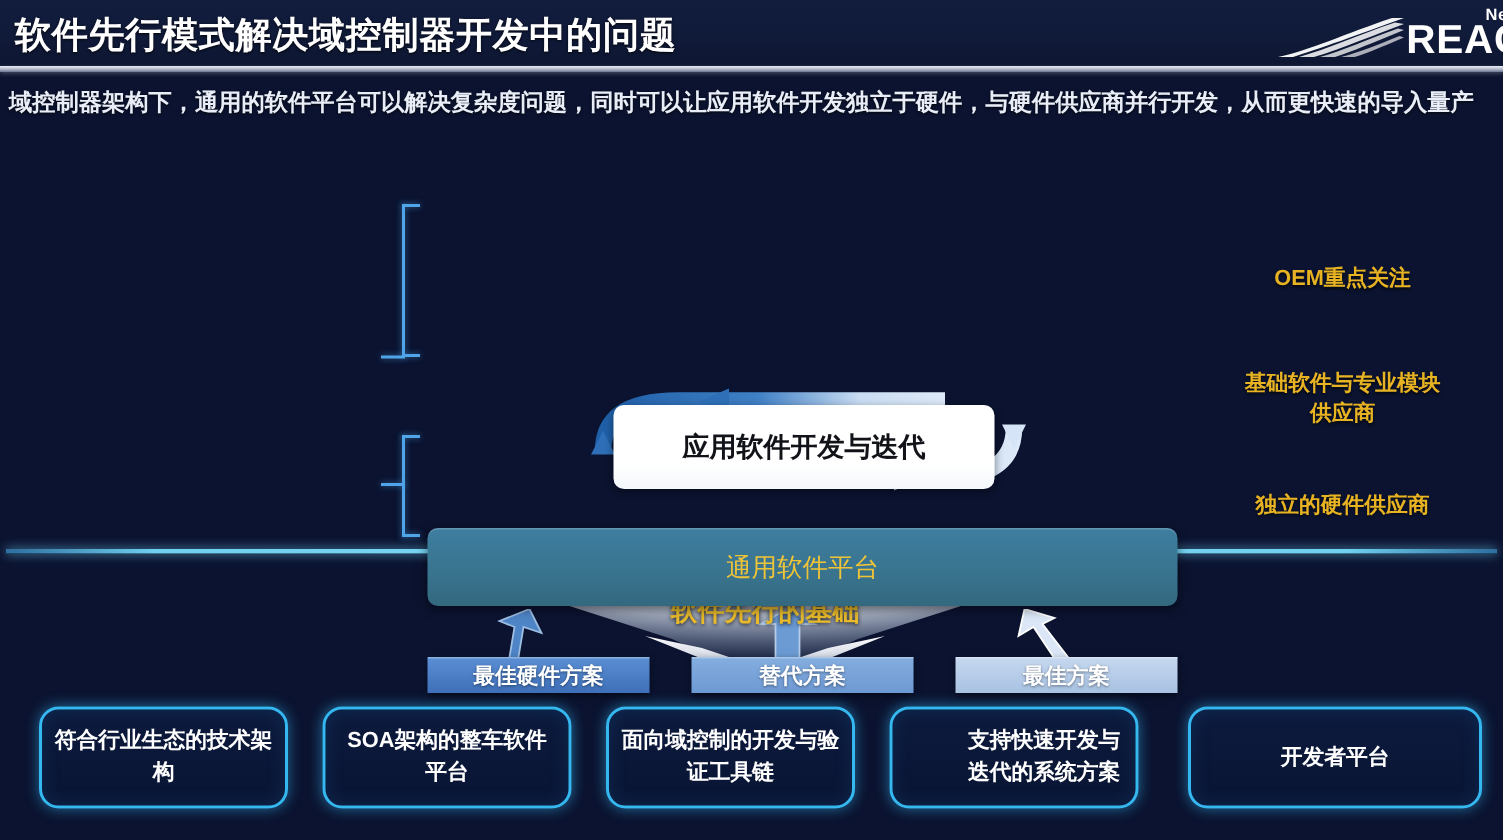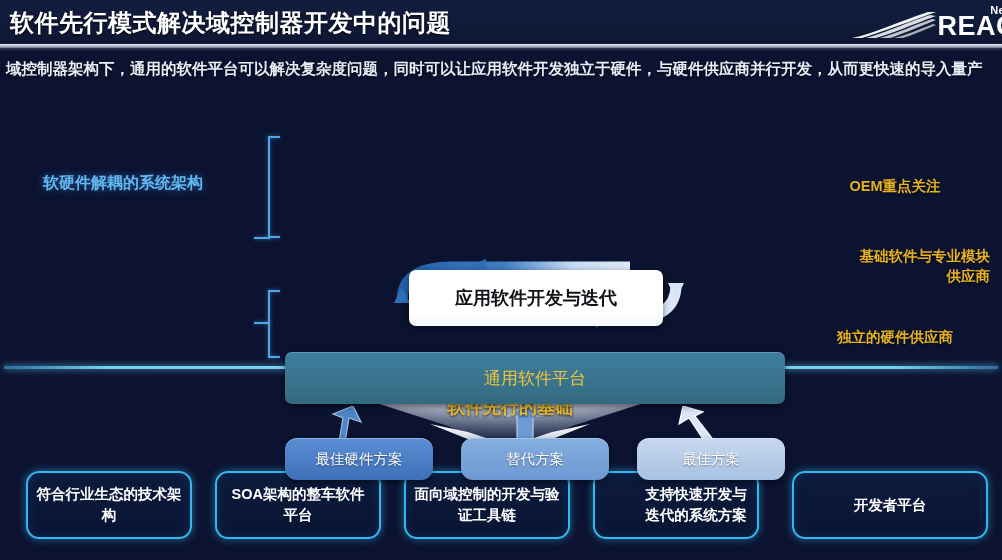--- a/index.html
+++ b/index.html
@@ -86,23 +86,23 @@
     position:absolute;left:285px;top:234px;width:500px;height:52px;
     background:linear-gradient(180deg,#3e7ea0 0%,#39748f 55%,#33697f 100%);
     border-radius:7px;
     display:flex;align-items:center;justify-content:center;
     color:#f0c437;font-size:17px;font-weight:normal;
     box-shadow:0 2px 7px rgba(0,0,0,.5), inset 0 1px 0 rgba(255,255,255,.18);
     z-index:3;
   }
   
   .hw-box{
-    position:absolute;top:320px;height:42px;border-radius:12px;
-    display:flex;align-items:center;justify-content:center;
-    color:#ffffff;font-size:14.5px;font-weight:normal;
+    position:absolute;top:320px;height:24px;border-radius:0;
+    display:flex;align-items:center;justify-content:center;
+    color:#ffffff;font-size:14.5px;font-weight:bold;
     box-shadow:0 2px 5px rgba(0,0,0,.5), inset 0 1px 0 rgba(255,255,255,.3);
     z-index:3;text-shadow:0 1px 2px rgba(0,0,0,.45);
   }
   #hw-0{left:285px;width:148px;background:linear-gradient(180deg,#5b8fd4 0%,#3e6fb8 100%);}
   #hw-1{left:461px;width:148px;background:linear-gradient(180deg,#85aee0 0%,#6d99d3 100%);}
   #hw-2{left:637px;width:148px;background:linear-gradient(180deg,#c6d8ef 0%,#a8c2e3 100%);}
   #hw-arrows{position:absolute;left:285px;top:288px;width:500px;height:36px;z-index:2;}
   
   #divider{
     position:absolute;left:4px;top:366px;width:994px;height:3px;
@@ -159,24 +159,23 @@
       <div class="cap b"></div>
     <div class="tick" style="bottom:-1px;"></div>
   </div>
   <div class="bracket" style="left:268px;top:172px;width:14px;height:68px;">
     <div class="vert"></div>
       <div class="cap t"></div>
       <div class="cap b"></div>
     <div class="tick" style="top:32px;"></div>
   </div>
 
-  <div class="left-label" style="left:43px;top:55px;">软硬件解耦的系统架构</div>
 
   <div class="right-label" style="left:800px;top:58px;width:190px;">OEM重点关注</div>
-  <div class="right-label" style="left:800px;top:128px;width:190px;white-space:pre-line;text-align:right;">基础软件与专业模块
+  <div class="right-label" style="left:800px;top:128px;width:190px;white-space:pre-line;">基础软件与专业模块
 供应商</div>
   <div class="right-label" style="left:800px;top:209px;width:190px;">独立的硬件供应商</div>
 
   <svg id="loop-svg" viewBox="0 0 300 72">
     <defs>
       <linearGradient id="loopg" x1="0" y1="0" x2="1" y2="0">
         <stop offset="0%" stop-color="#1f5fa8"></stop>
         <stop offset="45%" stop-color="#3f7fc4"></stop>
         <stop offset="75%" stop-color="#c9dcf2"></stop>
         <stop offset="100%" stop-color="#dde9f8"></stop>

